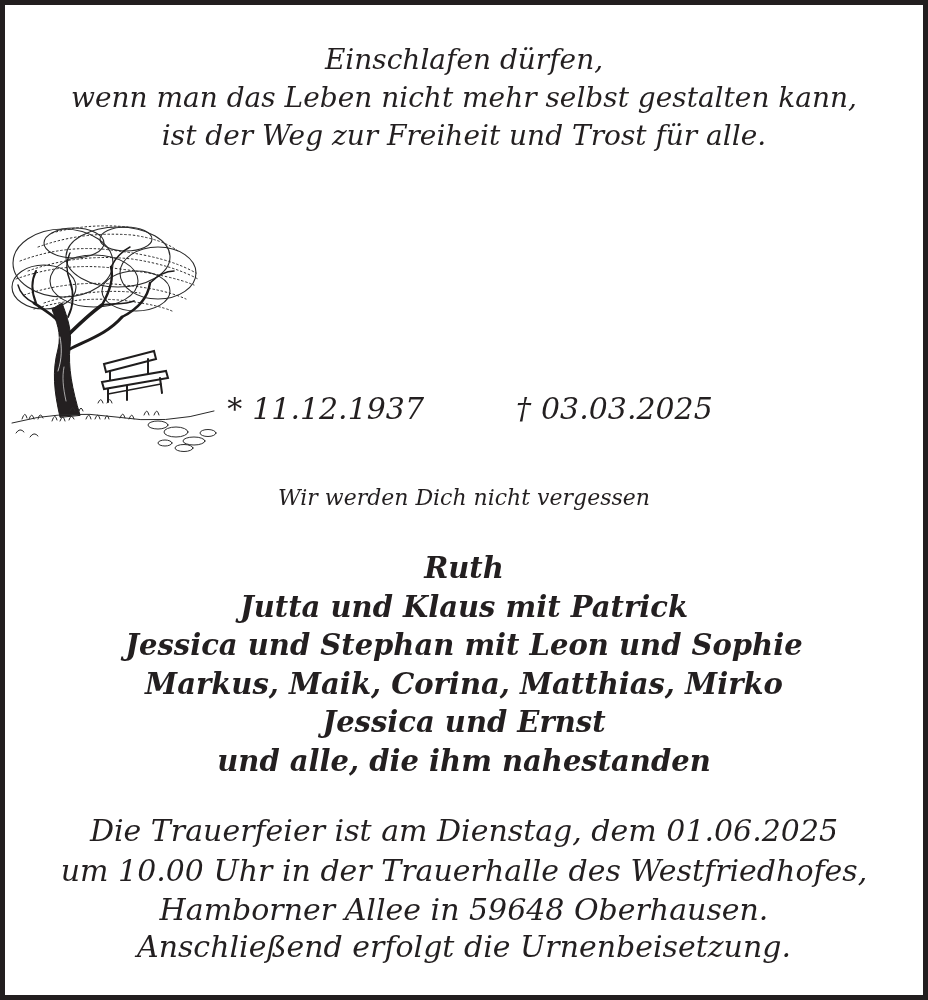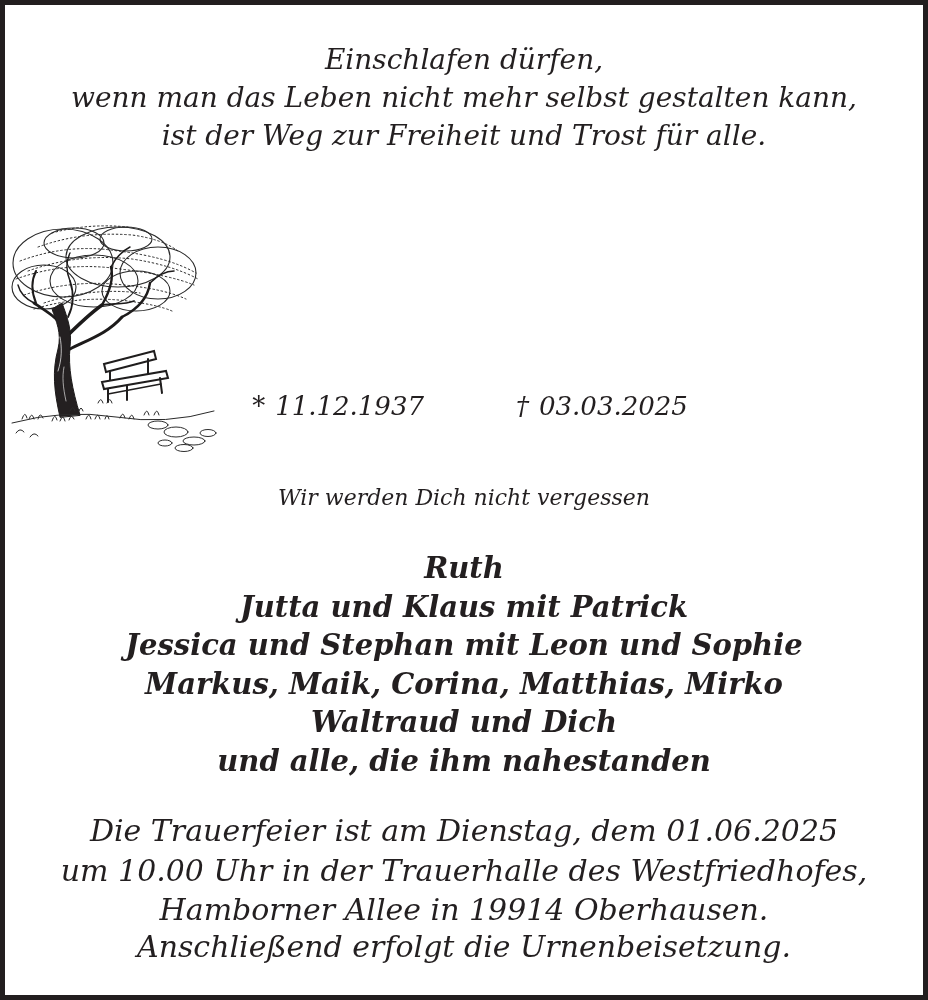--- a/index.html
+++ b/index.html
@@ -21,21 +21,21 @@
   .deceased-name{
     top:284px;
     font-size:56px;
     font-weight:700;
     letter-spacing:-1px;
     line-height:66px;
   }
   .dates{
     top:386px;
     display:flex;justify-content:center;gap:92px;
-    font-size:26px;
+    font-size:30px;
     margin-left:12px;
   }
   .date-item{white-space:nowrap;}
   .date-symbol{margin-right:10px;}
   .farewell{top:480px;font-size:22px;}
   .mourners{top:544px;font-size:29px;font-weight:700;line-height:38.5px;}
   .service{top:806px;font-size:30px;line-height:39.5px;}
   .closing{top:924px;font-size:30px;font-style:italic;}
   .tree{
     position:absolute;left:3px;top:216px;
@@ -136,25 +136,25 @@
     <span class="date-item"><span class="date-symbol">†</span><span>03.03.2025</span></span>
   </div>
 
   <div class="center farewell">Wir werden Dich nicht vergessen</div>
 
   <div class="center mourners">
     <div>Ruth</div>
     <div>Jutta und Klaus mit Patrick</div>
     <div>Jessica und Stephan mit Leon und Sophie</div>
     <div>Markus, Maik, Corina, Matthias, Mirko</div>
-    <div>Waltraud und Dich</div>
+    <div>Jessica und Ernst</div>
     <div>und alle, die ihm nahestanden</div>
   </div>
 
   <div class="center service">
     <div>Die Trauerfeier ist am Dienstag, dem 01.06.2025</div>
     <div>um 10.00 Uhr in der Trauerhalle des Westfriedhofes,</div>
-    <div>Hamborner Allee in 19914 Oberhausen.</div>
+    <div>Hamborner Allee in 59648 Oberhausen.</div>
   </div>
 
   <div class="center closing">Anschließend erfolgt die Urnenbeisetzung.</div>
 
 </div>
 
 </body></html>

